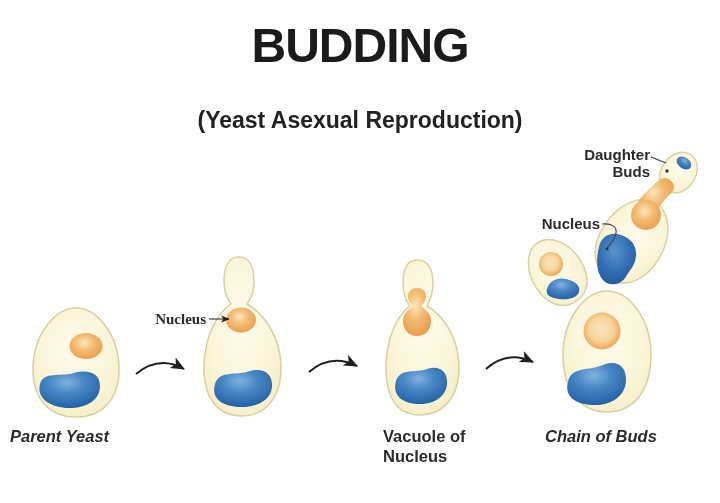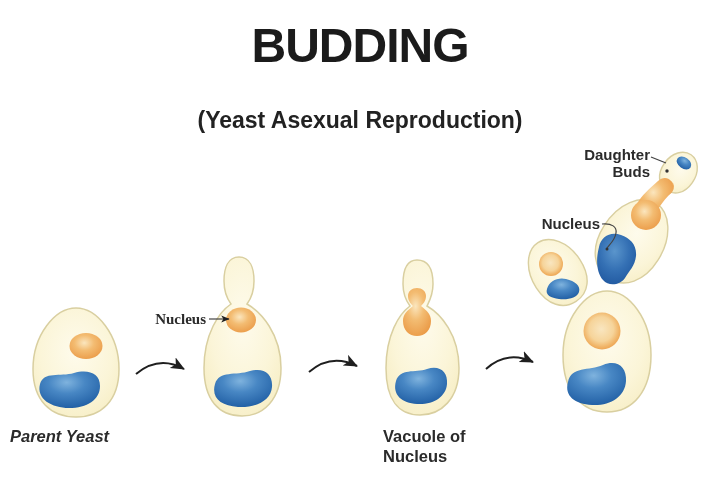--- a/index.html
+++ b/index.html
@@ -118,14 +118,15 @@
       <circle cx="607" cy="249" r="1.5" fill="#333"></circle>
     </g>
   </svg>
 
   <div class="lbl callout" style="left:126px;top:311px;width:80px;font-family:Liberation Serif, serif;">Nucleus</div>
   <div class="lbl callout" style="left:576px;top:146px;width:74px;">Daughter Buds</div>
   <div class="lbl callout" style="left:528px;top:215px;width:72px;">Nucleus</div>
 
   <div class="lbl center" style="left:10px;top:426px;width:130px;">Parent Yeast</div>
   <div class="lbl" style="left:383px;top:426px;width:90px;">Vacuole of Nucleus</div>
+  <div class="lbl center" style="left:545px;top:426px;width:130px;">Chain of Buds</div>
 
 </div>
 
 </body></html>

